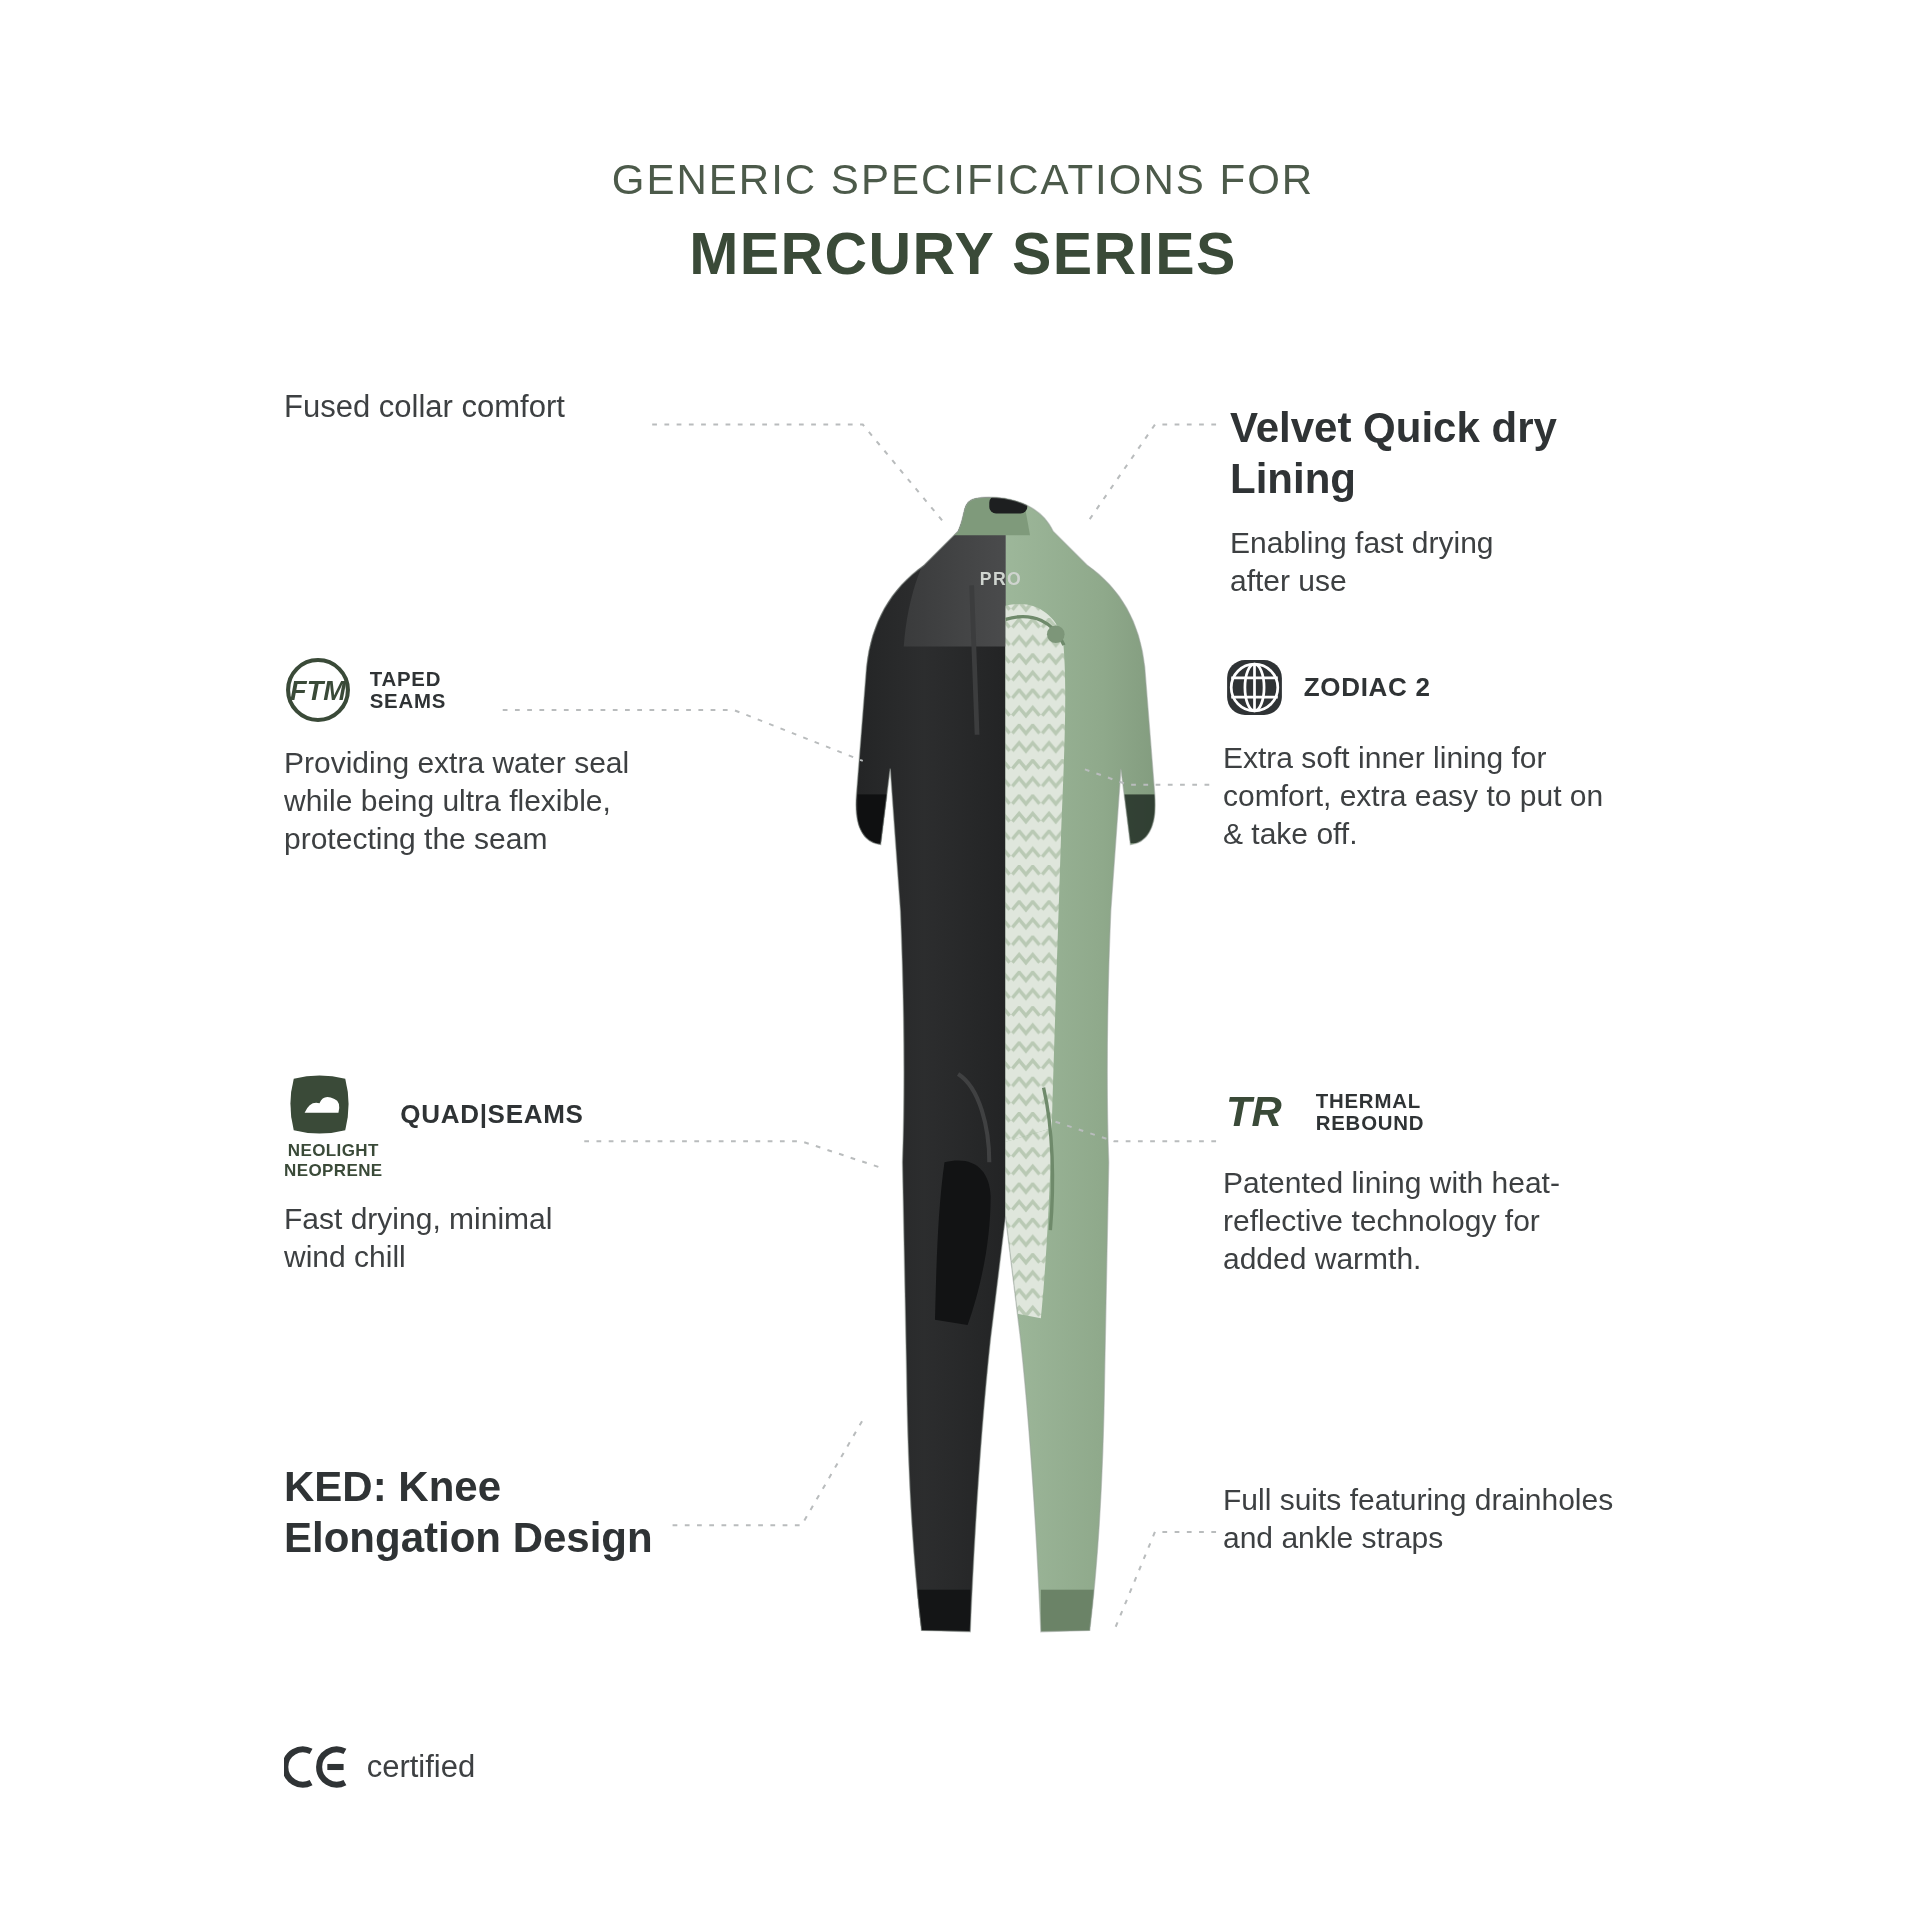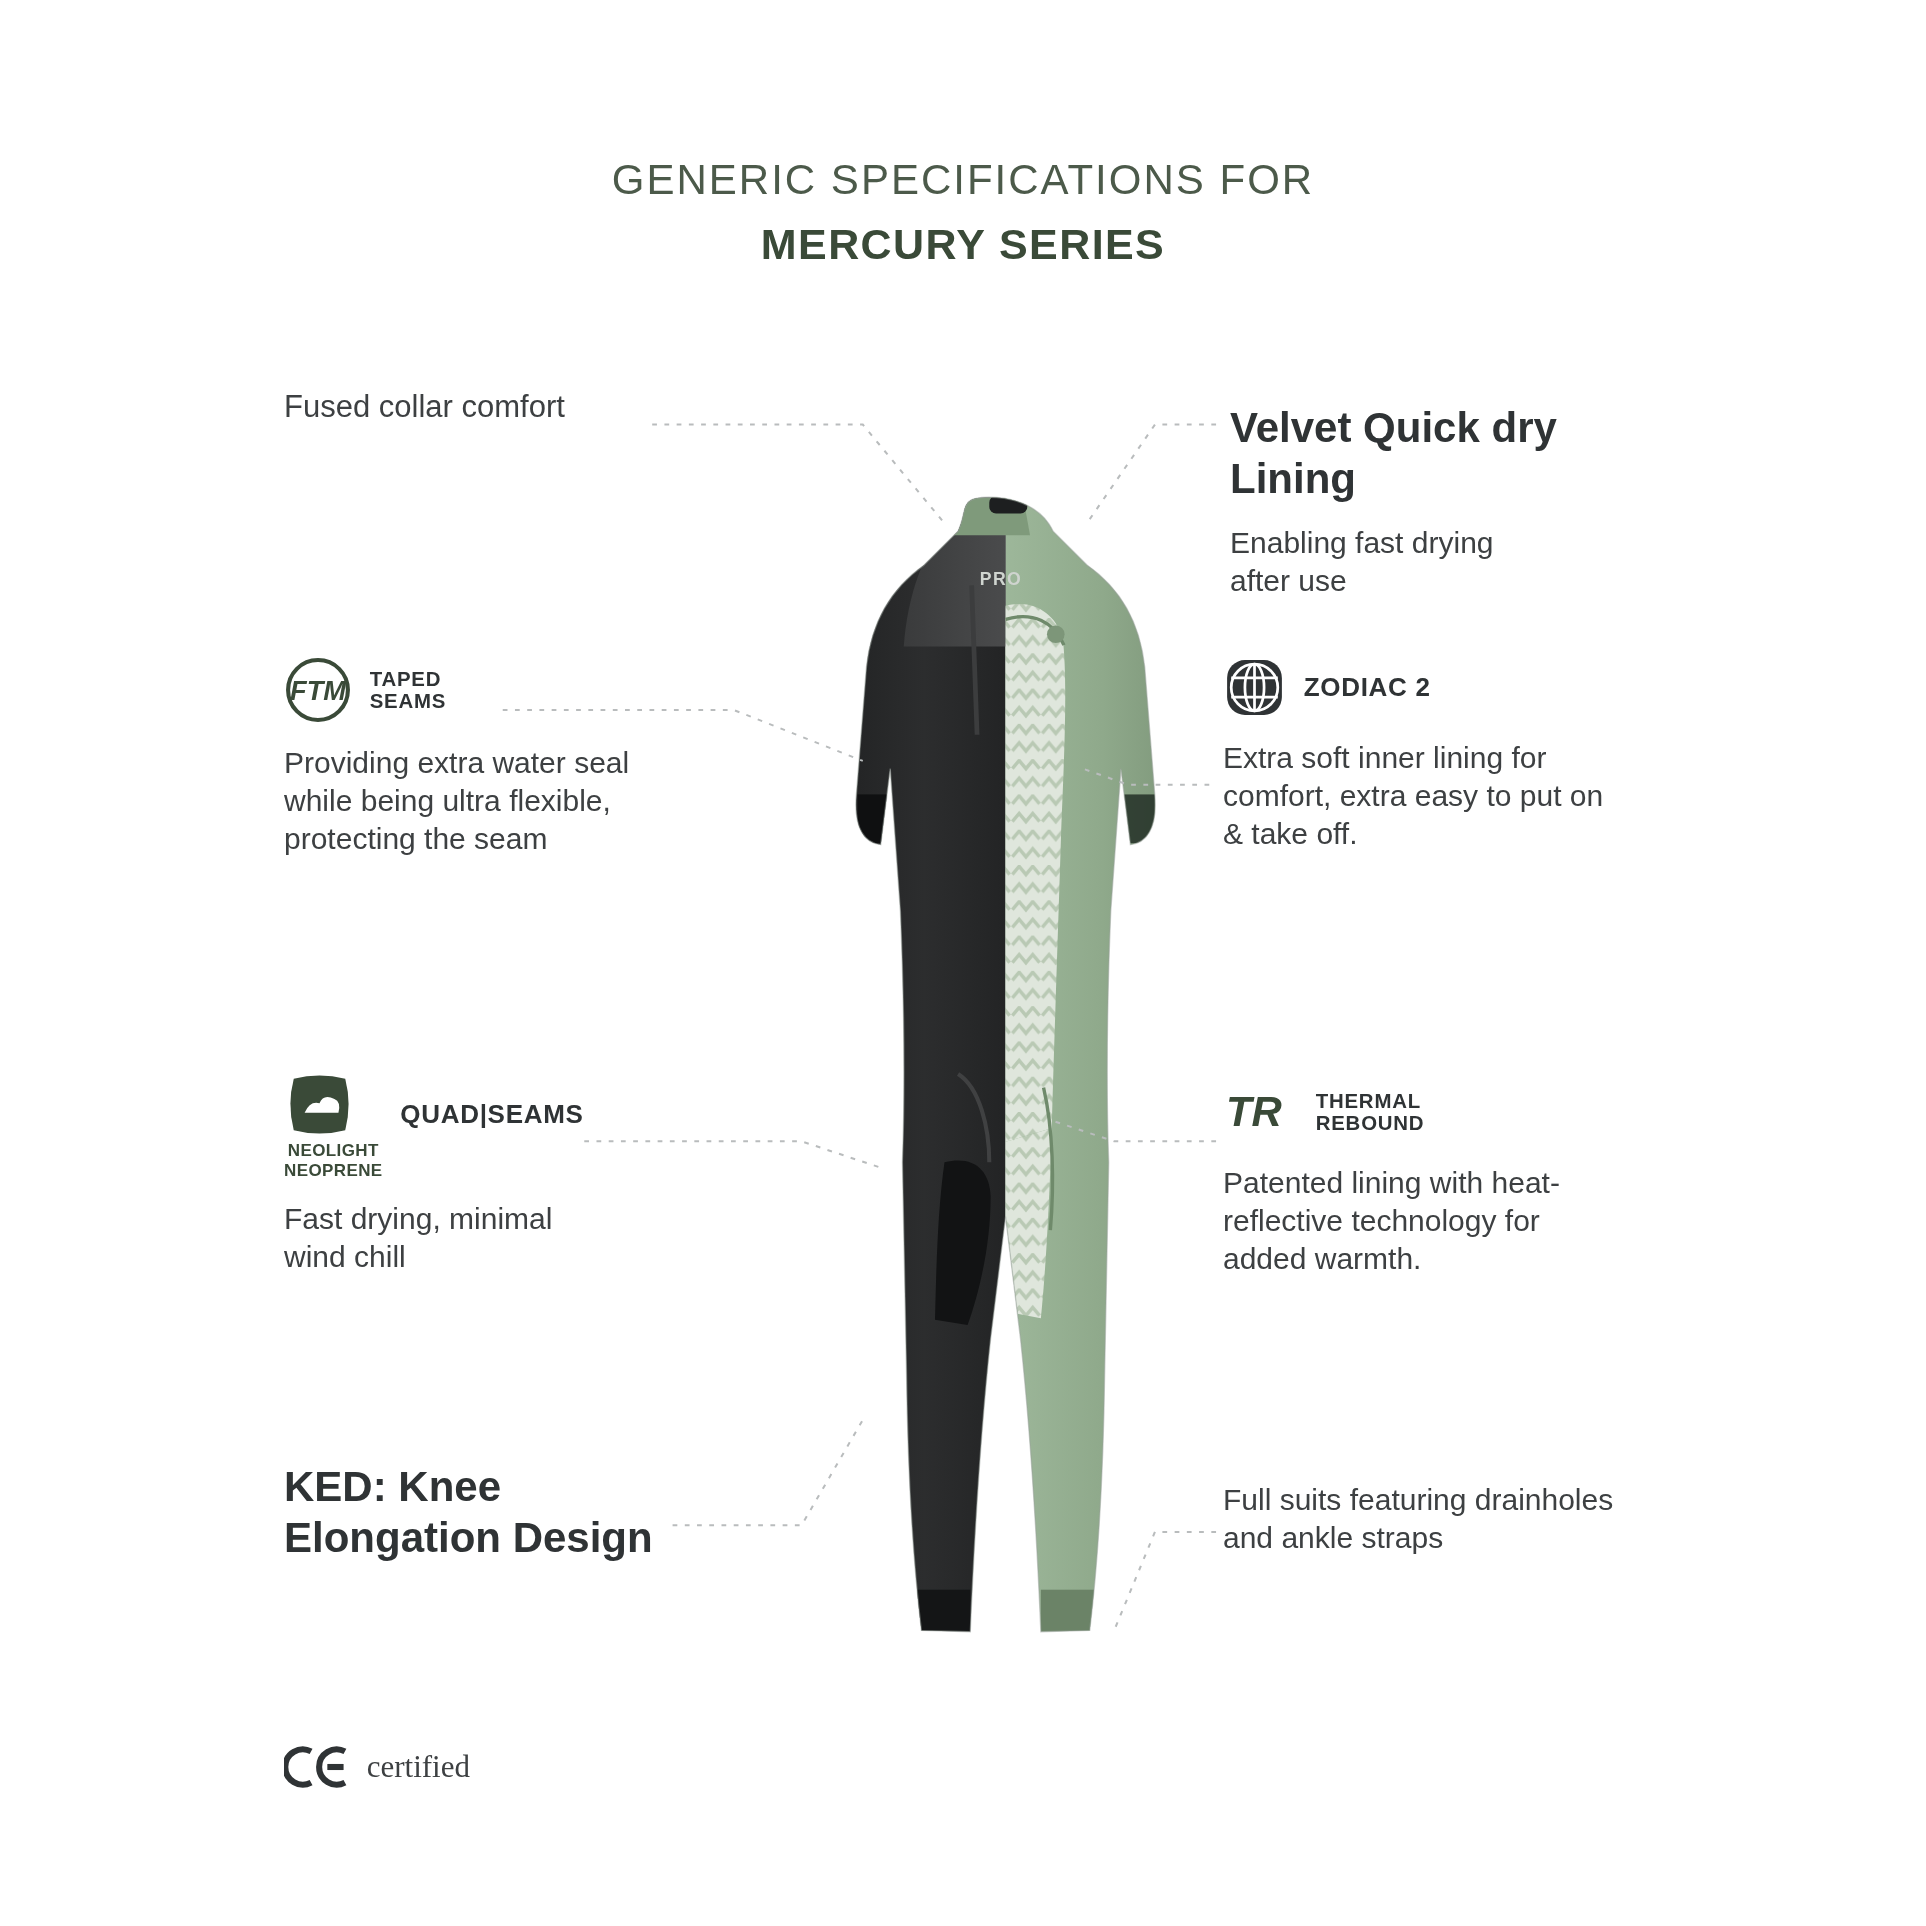--- a/index.html
+++ b/index.html
@@ -24,21 +24,21 @@
     width: 1926px;
     text-align: center;
   }
   #header .eyebrow {
     font-size: 42px;
     letter-spacing: 2px;
     color: #4c5a4a;
     font-weight: 400;
   }
   #header .title {
-    font-size: 43px;
+    font-size: 59px;
     letter-spacing: 1.4px;
     color: #3a4a38;
     font-weight: bold;
     margin-top: 16.3px;
   }
 
   
   #suit-wrap {
     position: absolute;
     left: 802px;
@@ -109,21 +109,20 @@
   }
 
   
   #ce {
     position: absolute;
     left: 284px;
     top: 1746px;
     display: flex;
     align-items: center;
     gap: 17.7px;
-    font-family: Liberation Serif, serif;
   }
   #ce .ce-text {
     font-size: 31px;
     color: #3d4042;
   }
 </style>
 </head>
 <body>
 
 <div id="header">

